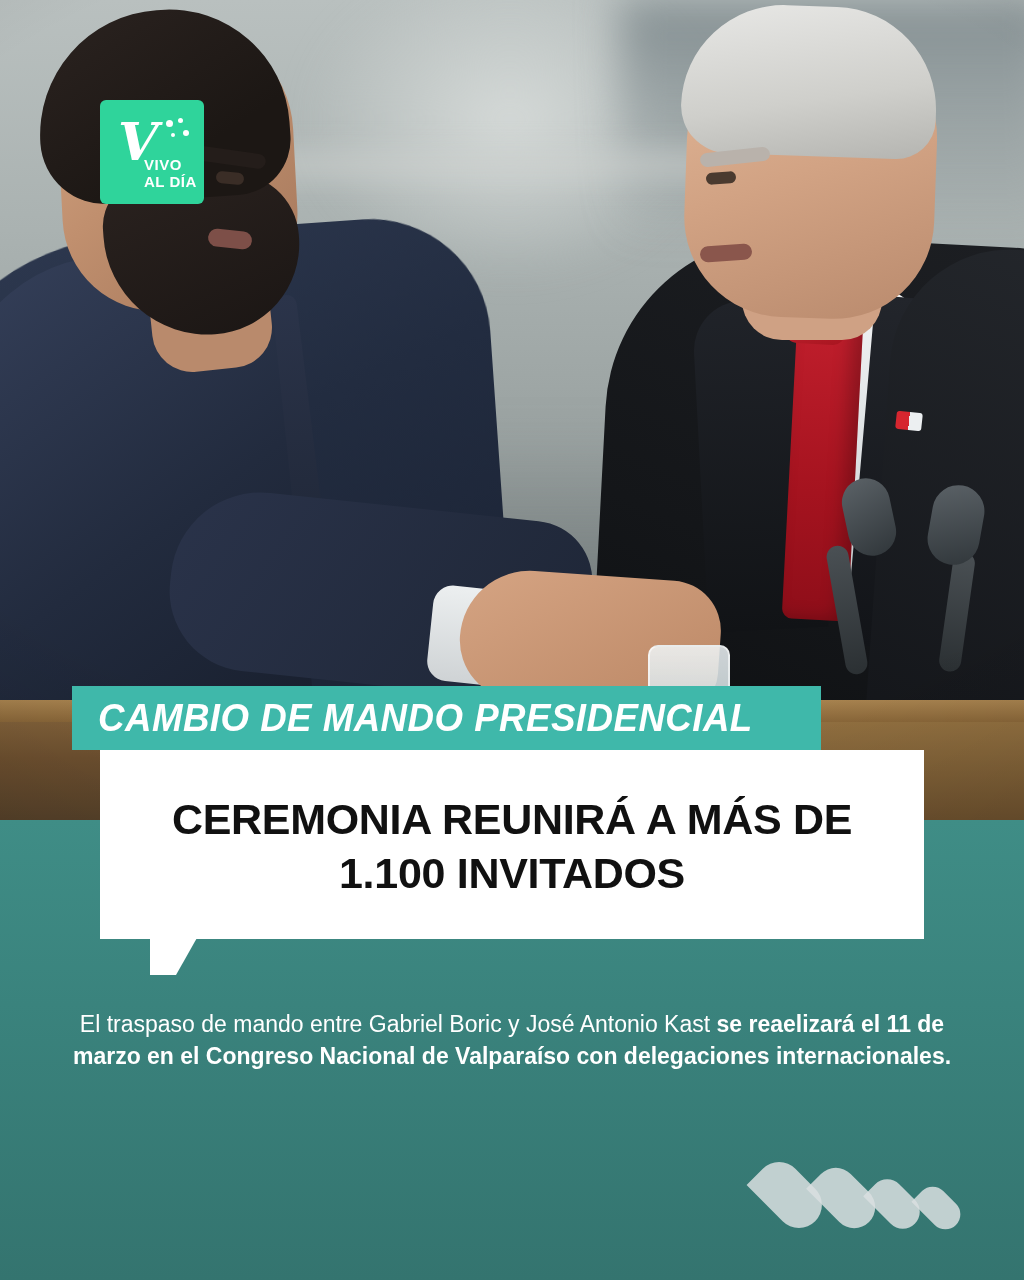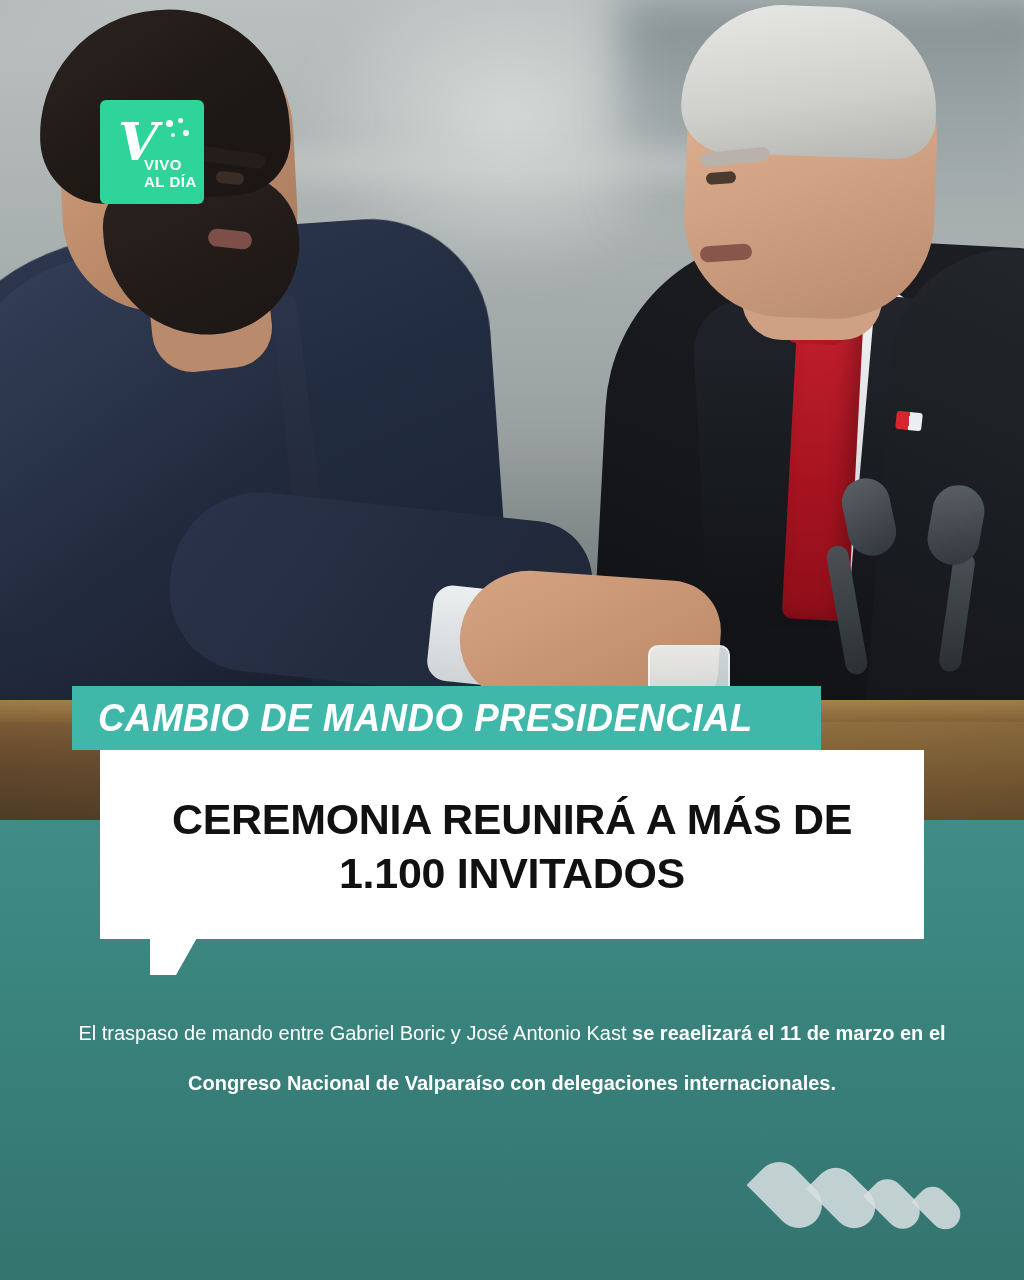--- a/index.html
+++ b/index.html
@@ -486,22 +486,22 @@
   }
 
   
   .subtext {
     position: absolute;
     left: 62px;
     top: 1008px;
     width: 900px;
     text-align: center;
     color: #ffffff;
-    font-size: 20px;
-    line-height: 50px;
+    font-size: 23px;
+    line-height: 32px;
     font-family: "Liberation Sans", sans-serif;
   }
   .subtext .line-1 { font-weight: 400; }
   .subtext .line-2 { font-weight: 700; }
 
   
   .flames {
     position: absolute;
     right: 70px;
     bottom: 48px;

